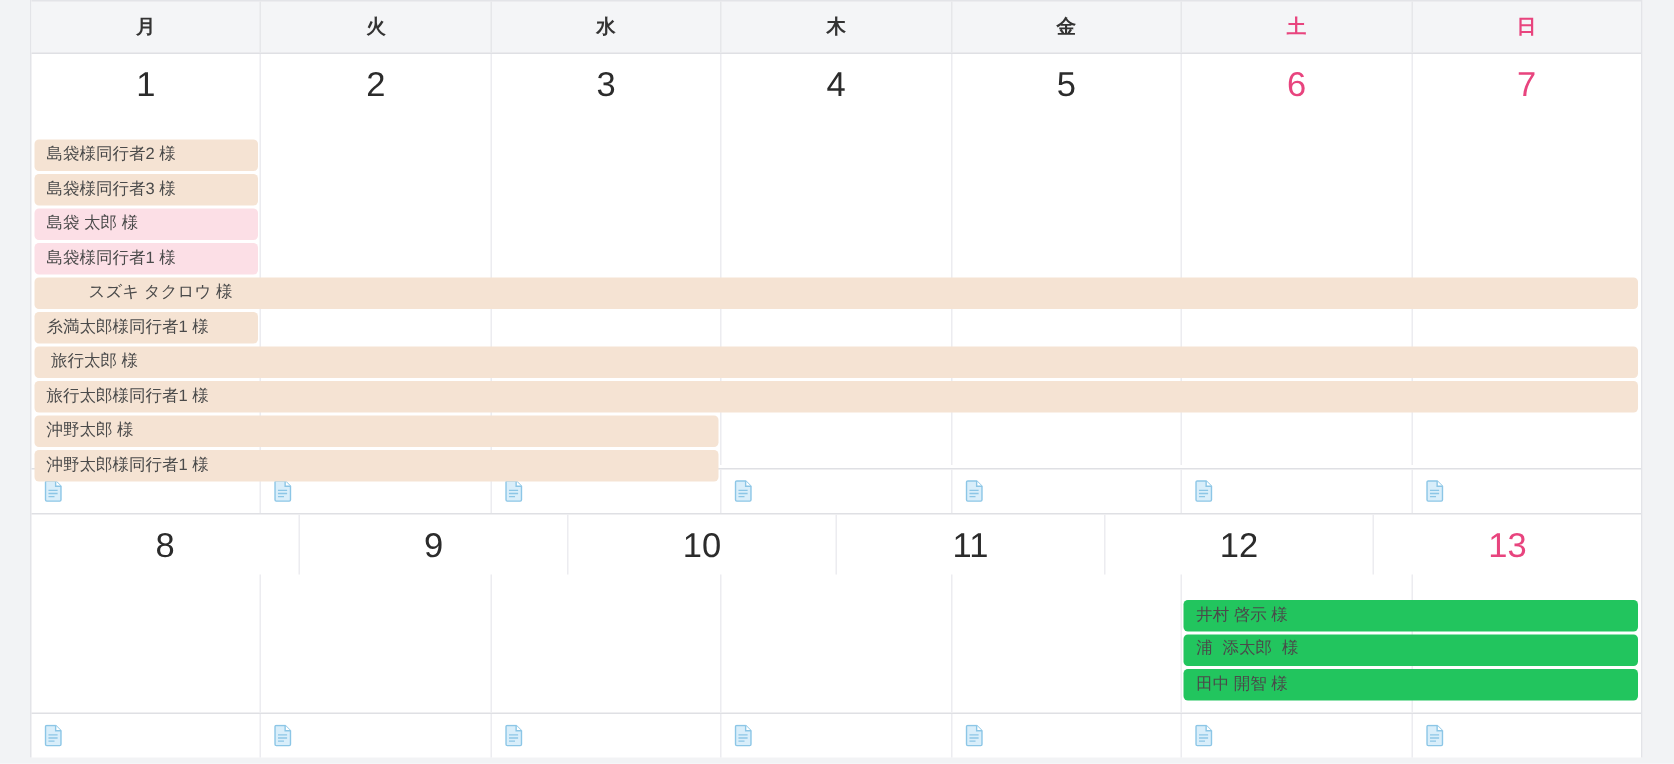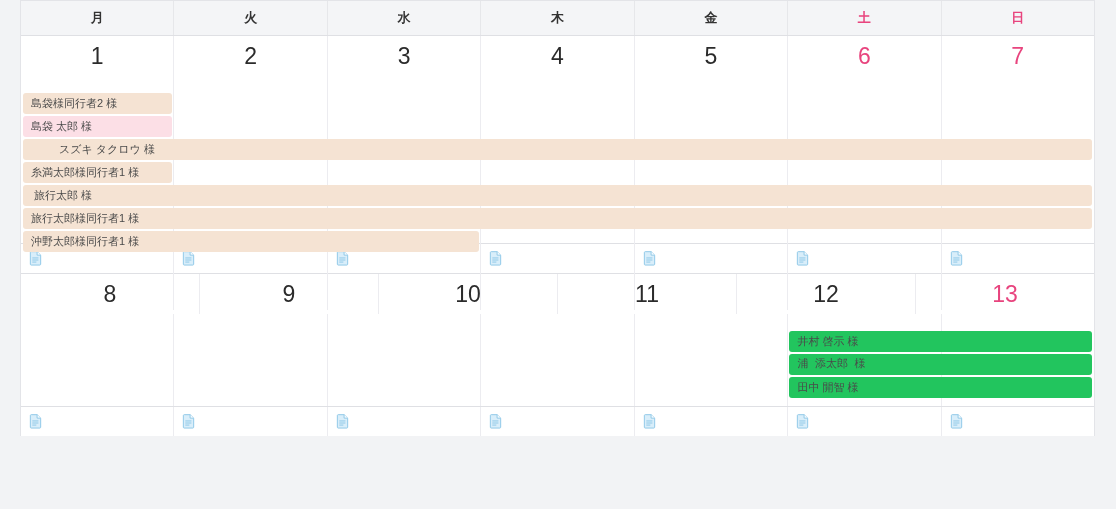--- a/index.html
+++ b/index.html
@@ -151,33 +151,42 @@
             <div class="gcol"></div>
             <div class="gcol"></div>
             <div class="gcol"></div>
             <div class="gcol"></div>
             <div class="gcol"></div>
           </div>
           <div class="event-row">
             <div class="event-bar beige" style="left: calc(0% + 2px); width: calc(14.2857% - 4px);">島袋様同行者2 様</div>
           </div>
           <div class="event-row">
+            <div class="event-bar beige" style="left: calc(0% + 2px); width: calc(14.2857% - 4px);">島袋様同行者3 様</div>
+          </div>
+          <div class="event-row">
             <div class="event-bar pink" style="left: calc(0% + 2px); width: calc(14.2857% - 4px);">島袋 太郎 様</div>
           </div>
           <div class="event-row">
+            <div class="event-bar pink" style="left: calc(0% + 2px); width: calc(14.2857% - 4px);">島袋様同行者1 様</div>
+          </div>
+          <div class="event-row">
             <div class="event-bar beige" style="left: calc(0% + 2px); width: calc(100% - 4px); padding-left: 36px;">スズキ タクロウ 様</div>
           </div>
           <div class="event-row">
             <div class="event-bar beige" style="left: calc(0% + 2px); width: calc(14.2857% - 4px);">糸満太郎様同行者1 様</div>
           </div>
           <div class="event-row">
             <div class="event-bar beige" style="left: calc(0% + 2px); width: calc(100% - 4px); padding-left: 11px;">旅行太郎 様</div>
           </div>
           <div class="event-row">
             <div class="event-bar beige" style="left: calc(0% + 2px); width: calc(100% - 4px);">旅行太郎様同行者1 様</div>
+          </div>
+          <div class="event-row">
+            <div class="event-bar beige" style="left: calc(0% + 2px); width: calc(42.8571% - 4px);">沖野太郎 様</div>
           </div>
           <div class="event-row">
             <div class="event-bar beige" style="left: calc(0% + 2px); width: calc(42.8571% - 4px);">沖野太郎様同行者1 様</div>
           </div>
           <div class="spacer-pad"></div>
         </div>
         <div class="memo-row">
           <div class="memo-cell">
             <svg class="doc-icon" viewBox="0 0 13 16">
               <path d="M1 1.6 C1 1.1 1.4 0.7 1.9 0.7 L8.2 0.7 L12 4.4 L12 14.1 C12 14.6 11.6 15 11.1 15 L1.9 15 C1.4 15 1 14.6 1 14.1 Z" fill="#d9eefa" stroke="#8cc6e6" stroke-width="1"></path>

